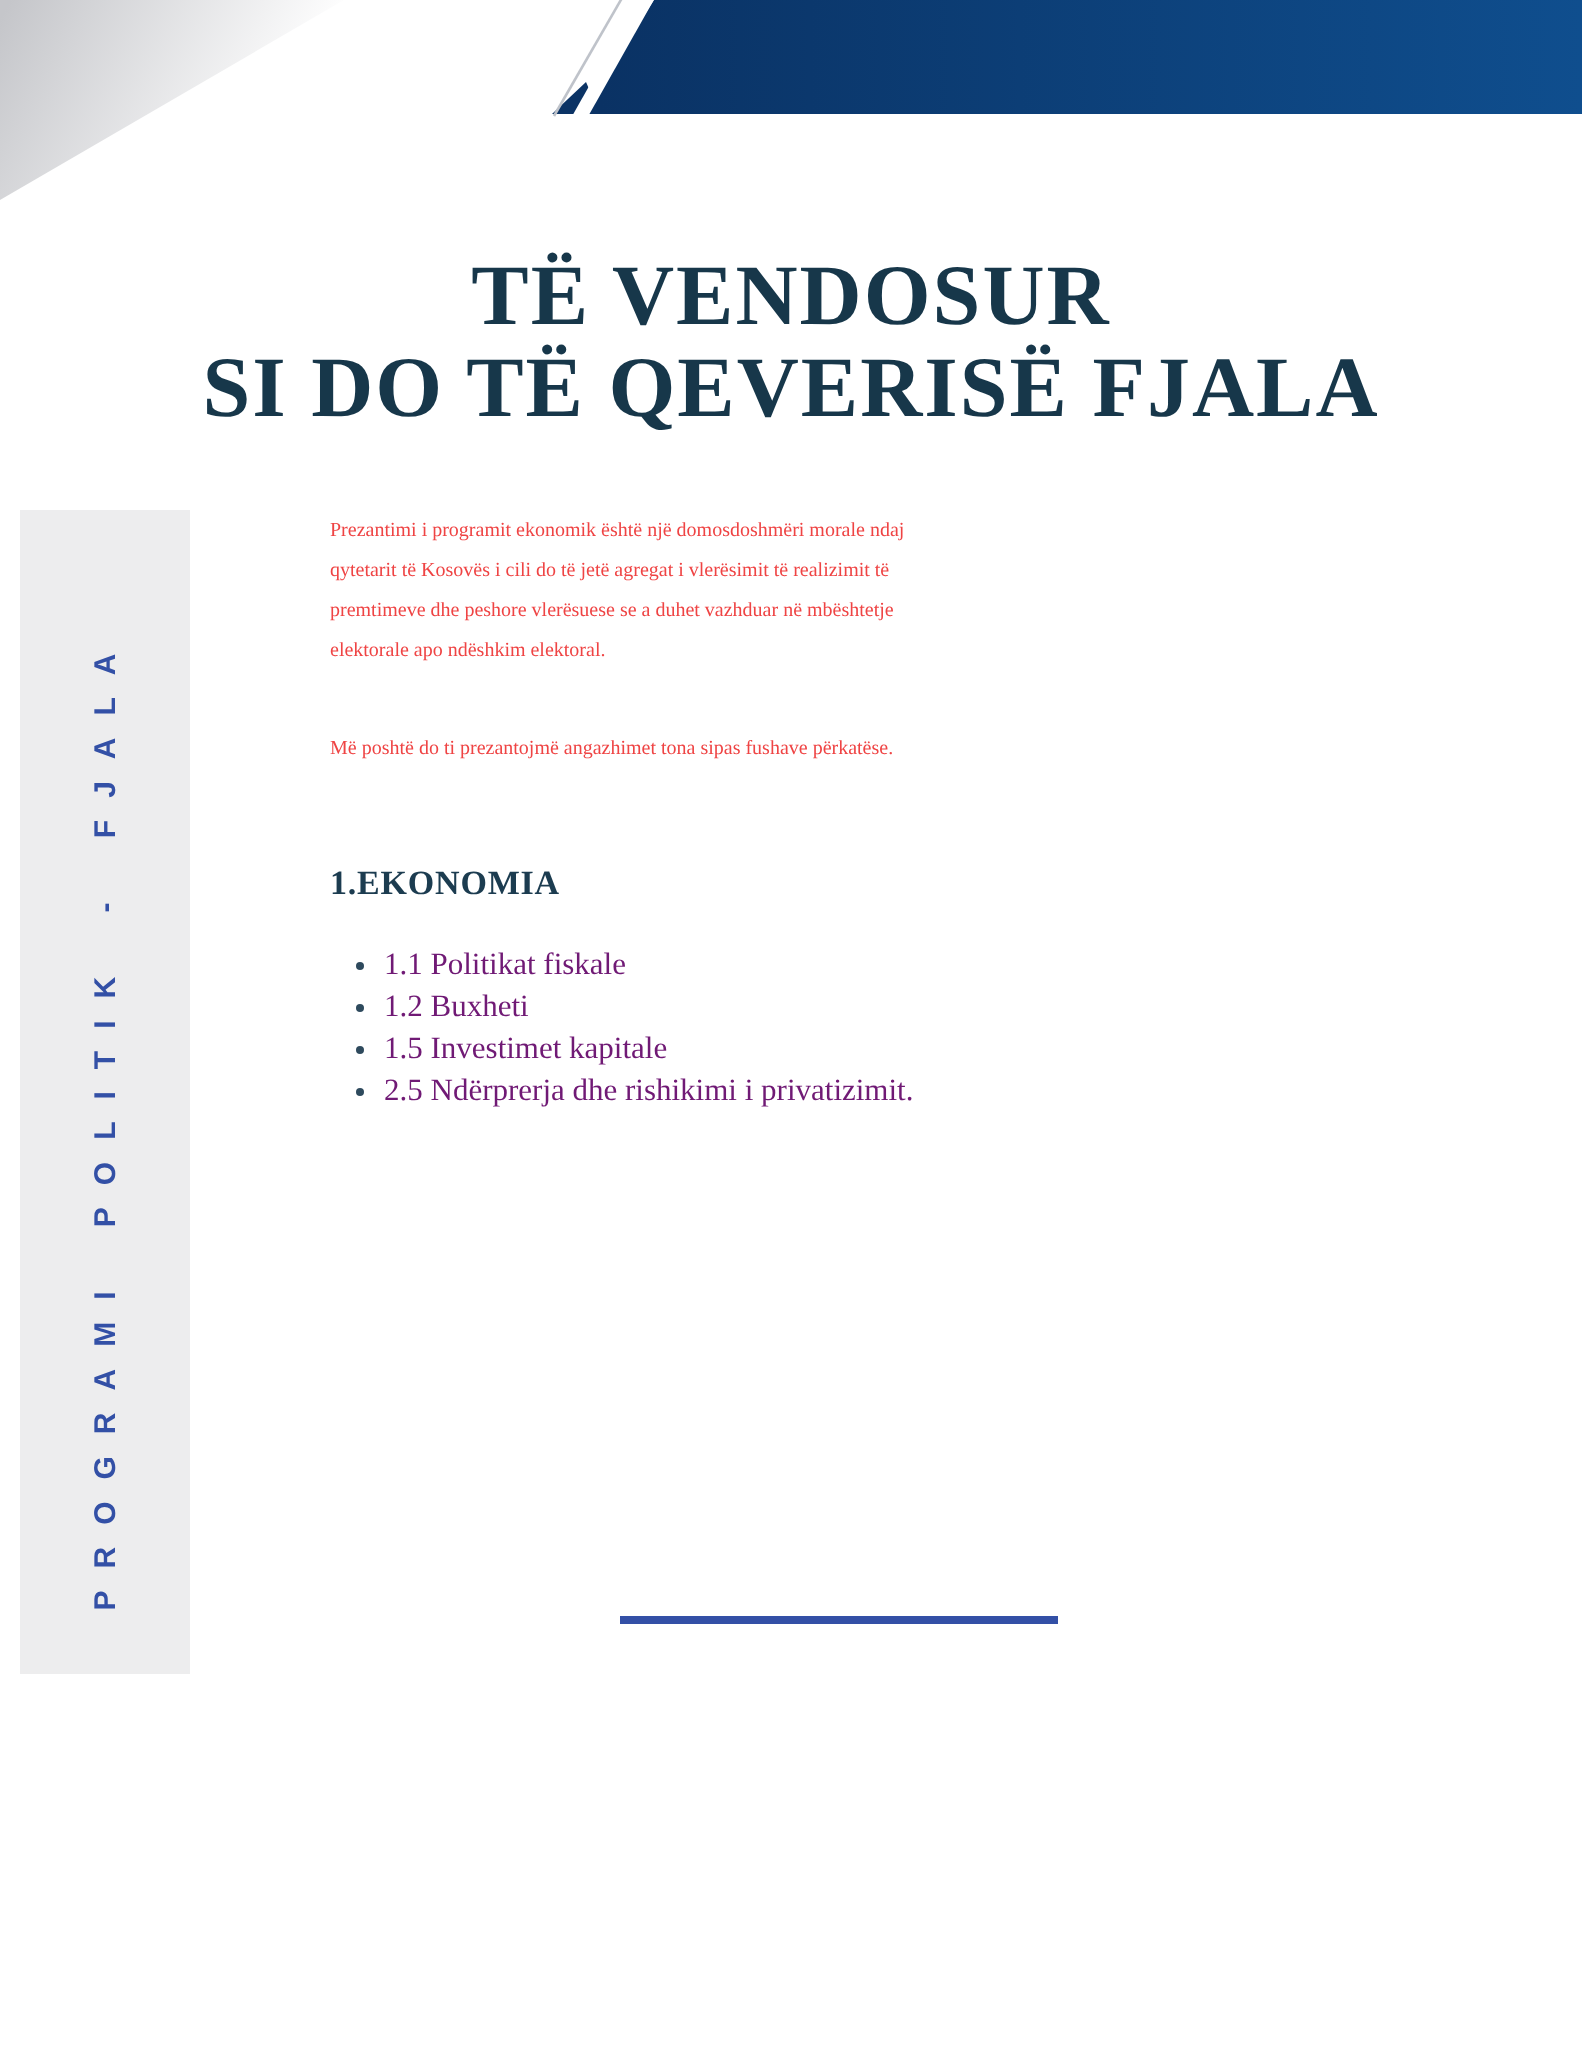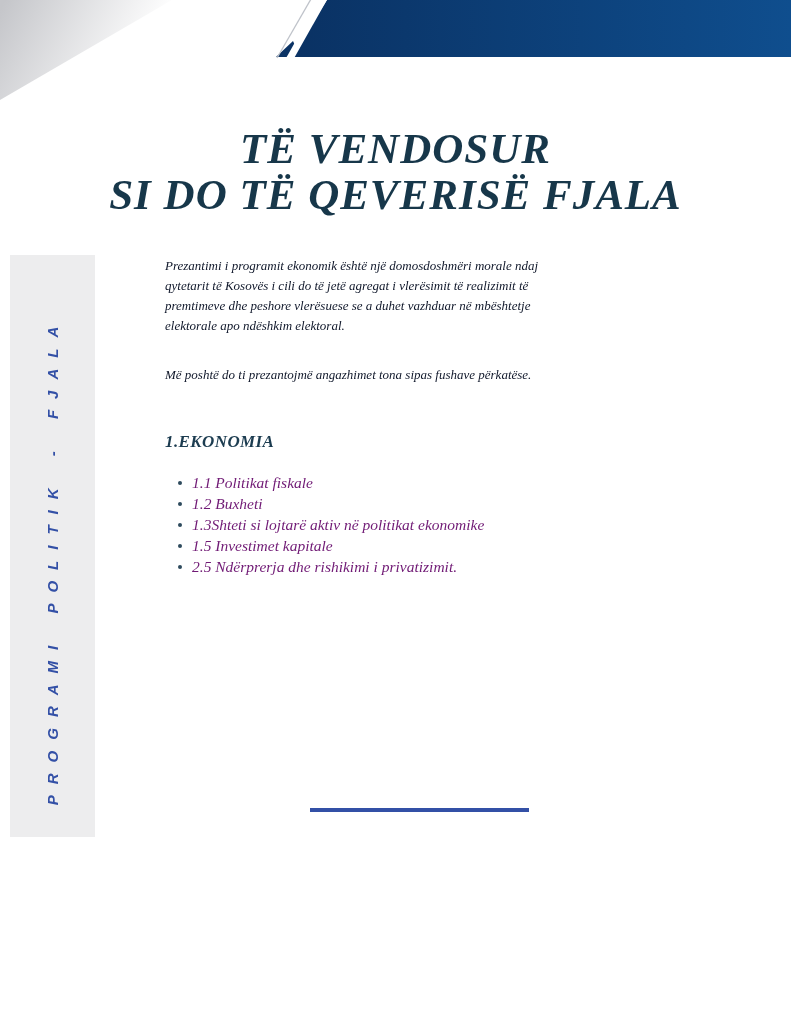--- a/index.html
+++ b/index.html
@@ -4,21 +4,20 @@
 <style>
   * { margin: 0; padding: 0; box-sizing: border-box; }
   html, body { background: #ffffff; }
   .page {
     position: relative;
     width: 791px;
     height: 837px;
     background: #ffffff;
     overflow: hidden;
     font-family: "Liberation Serif", serif;
-    font-style: italic;
   }
   .deco-svg {
     position: absolute;
     inset: 0;
     z-index: 0;
     pointer-events: none;
   }
   .page-title {
     position: absolute;
     top: 126px;
@@ -54,23 +53,23 @@
     font-size: 15px;
     letter-spacing: 11px;
     word-spacing: 6px;
     color: #3350a6;
   }
   .body-text {
     position: absolute;
     left: 165px;
     width: 488px;
     font-family: "Liberation Serif", serif;
-    font-size: 13px;
+    font-size: 10px;
     line-height: 20px;
-    color: #0f172a;
+    color: #ef4444;
     white-space: pre-line;
     z-index: 2;
   }
   .para-1 { top: 256px; }
   .para-2 { top: 365px; }
   .section-heading {
     position: absolute;
     left: 165px;
     top: 432px;
     font-family: "Liberation Serif", serif;
@@ -191,21 +190,20 @@
 premtimeve dhe peshore vlerësuese se a duhet vazhduar në mbështetje
 elektorale apo ndëshkim elektoral.</p>
 
   <p class="body-text para-2">Më poshtë do ti prezantojmë angazhimet tona sipas fushave përkatëse.</p>
 
   <h2 class="section-heading">1.EKONOMIA</h2>
 
   <ul class="topic-list">
     <li>1.1 Politikat fiskale</li>
     <li>1.2 Buxheti</li>
-    <li>1.3Shteti si lojtarë aktiv në politikat ekonomike</li>
     <li>1.5 Investimet kapitale</li>
     <li>2.5 Ndërprerja dhe rishikimi i privatizimit.</li>
   </ul>
 
   <div class="section-divider"></div>
 
   <a class="website-url" href="#">www.partiafjala.com</a>
 
   <div class="page-number">09</div>
 

